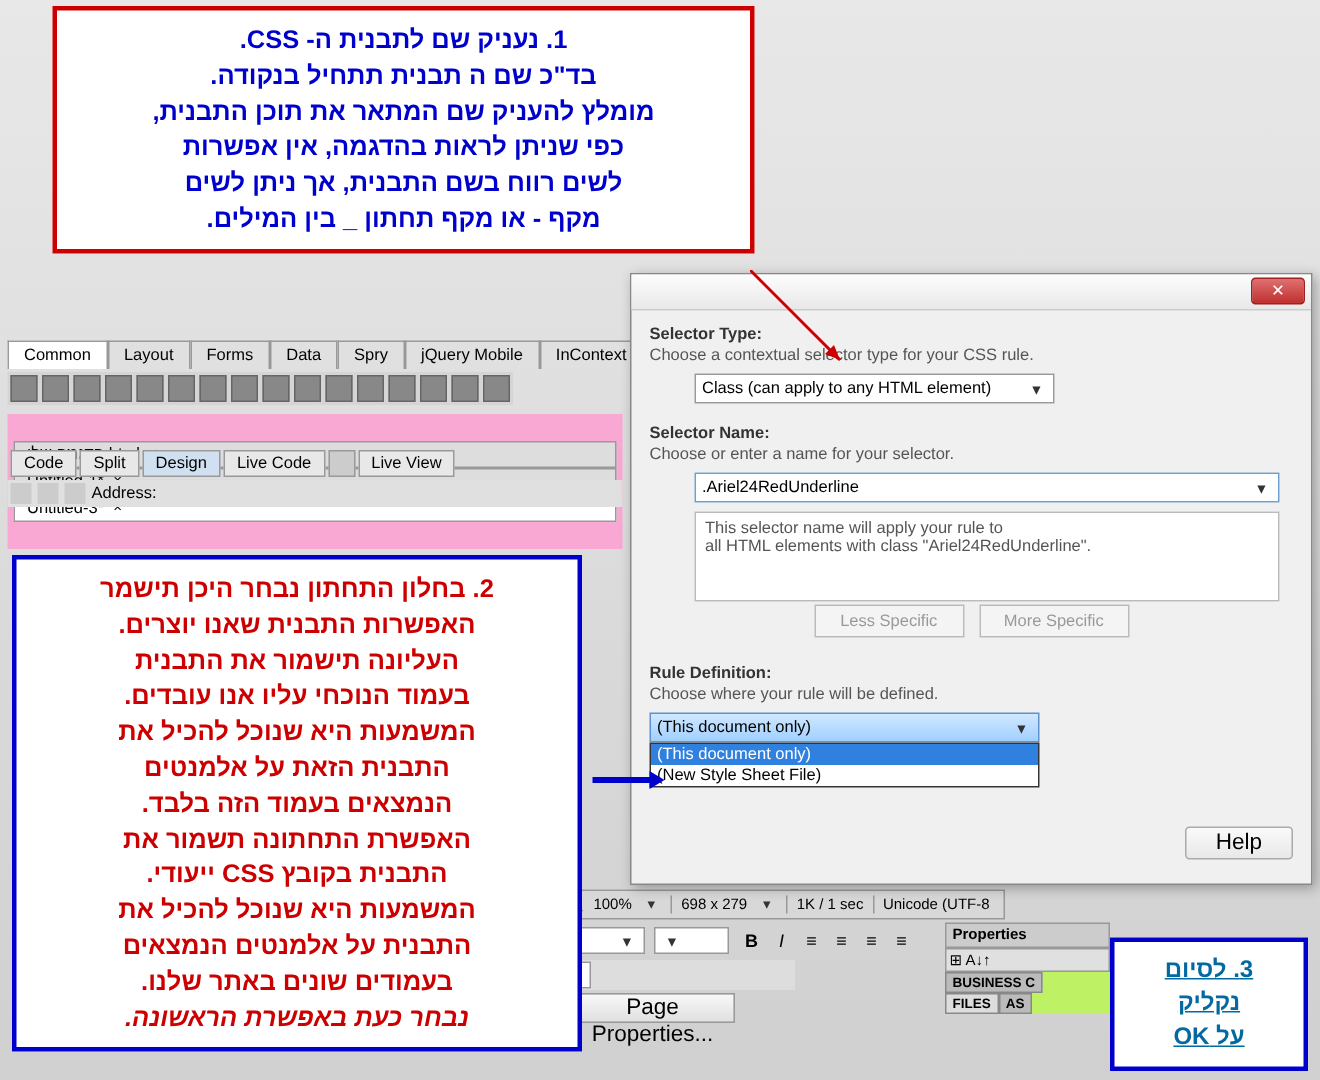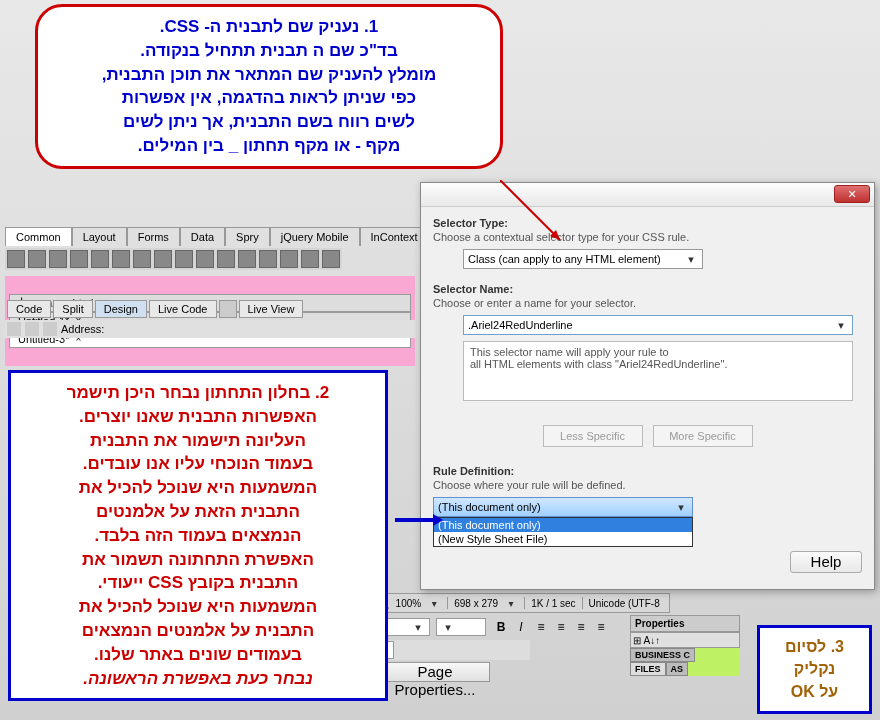--- a/index.html
+++ b/index.html
@@ -1,24 +1,24 @@
 <!DOCTYPE html>
 <html><head>
 <meta charset="utf-8">
 <style>
 * { box-sizing: border-box; margin: 0; padding: 0; }
 body { font-family: Tahoma, Arial, sans-serif; font-size: 11px; background: #fff; width: 880px; height: 720px; position: relative; overflow: hidden; }
 .main-bg { position: absolute; top: 0; left: 0; width: 880px; height: 720px; background: linear-gradient(#e8e8e8, #d0d0d0); }
 
 
 .annotation { position: absolute; border: 3px solid; padding: 8px 12px; font-size: 17px; font-weight: bold; text-align: center; direction: rtl; line-height: 1.4; background: #fff; z-index: 50; }
-.anno1 { top: 4px; left: 35px; width: 468px; border-color: #c00; color: #00c; border-radius: 27px; }
+.anno1 { top: 4px; left: 35px; width: 468px; border-color: #c00; color: #00c; }
 .anno2 { top: 370px; left: 8px; width: 380px; border-color: #00c; color: #c00; }
 .anno2 .italic { font-style: italic; }
-.anno3 { top: 625px; right: 8px; width: 115px; border-color: #00c; color: #a16207; font-size: 16px; }
+.anno3 { top: 625px; right: 8px; width: 132px; border-color: #00c; color: #0369a1; font-size: 16px; text-decoration: underline; }
 
 
 .arrow-red { position: absolute; top: 180px; left: 500px; width: 70px; height: 70px; z-index: 45; }
 .arrow-blue { position: absolute; top: 518px; left: 395px; width: 40px; height: 4px; background: #00c; z-index: 45; }
 .arrow-blue::after { content: ''; position: absolute; right: -8px; top: -4px; border-left: 10px solid #00c; border-top: 6px solid transparent; border-bottom: 6px solid transparent; }
 
 
 .app-tabs { position: absolute; top: 227px; left: 5px; display: flex; gap: 0; }
 .app-tab { background: #e0e0e0; border: 1px solid #999; border-bottom: none; padding: 3px 10px; font-size: 11px; }
 .app-tab.active { background: #fff; }
@@ -40,21 +40,21 @@
 
 
 .dialog { position: absolute; top: 182px; left: 420px; width: 455px; height: 408px; background: #f0f0f0; border: 1px solid #888; z-index: 30; box-shadow: 2px 2px 8px rgba(0,0,0,0.3); }
 .dialog-titlebar { height: 24px; background: linear-gradient(#fdfdfd, #e8e8e8); border-bottom: 1px solid #ccc; position: relative; }
 .dialog-close { position: absolute; right: 4px; top: 2px; width: 36px; height: 18px; background: linear-gradient(#e07070, #c03030); border: 1px solid #a02020; border-radius: 3px; color: #fff; text-align: center; font-size: 11px; line-height: 16px; }
 .dialog-body { padding: 10px 12px; position: relative; height: 380px; }
 .dlg-label { font-size: 11px; font-weight: bold; color: #333; margin-bottom: 2px; }
 .dlg-sub { font-size: 11px; color: #555; margin-bottom: 6px; }
 .dlg-select { width: 240px; height: 20px; border: 1px solid #999; background: #fff; font-size: 11px; padding: 1px 4px; margin-left: 30px; margin-bottom: 14px; display: flex; align-items: center; justify-content: space-between; }
 .dlg-input { width: 390px; height: 20px; border: 1px solid #70a0d0; background: #fff; font-size: 11px; padding: 1px 4px; margin-left: 30px; margin-bottom: 6px; display: flex; align-items: center; justify-content: space-between; }
-.dlg-textarea { width: 390px; height: 60px; border: 1px solid #bbb; background: #fff; font-size: 11px; padding: 4px 6px; margin-left: 30px; margin-bottom: 24px; color: #555; }
+.dlg-textarea { width: 390px; height: 60px; border: 1px solid #bbb; background: #fff; font-size: 11px; padding: 4px 6px; margin-left: 30px; margin-bottom: 2px; color: #555; }
 .dlg-spec-btns { display: flex; gap: 10px; justify-content: center; margin-bottom: 18px; }
 .dlg-spec-btn { width: 100px; height: 22px; border: 1px solid #bbb; background: #f4f4f4; color: #999; font-size: 11px; text-align: center; line-height: 20px; }
 .dlg-select2 { width: 260px; height: 20px; border: 1px solid #6090d0; background: linear-gradient(#d0e8ff, #a0d0ff); font-size: 11px; padding: 1px 4px; margin-bottom: 0; display: flex; align-items: center; justify-content: space-between; }
 .dropdown-list { width: 260px; border: 1px solid #333; background: #fff; }
 .dd-opt { padding: 1px 4px; font-size: 11px; }
 .dd-opt.sel { background: #3080e0; color: #fff; }
 
 .dlg-right-btns { position: absolute; top: 8px; right: 12px; display: flex; flex-direction: column; gap: 6px; }
 .dlg-btn { width: 72px; height: 22px; border: 1px solid #8aa; background: linear-gradient(#fafcff, #e0ecf8); border-radius: 3px; text-align: center; line-height: 20px; font-size: 11px; }
 .dlg-btn.ok { border: 1px solid #5090d0; box-shadow: 0 0 3px #70b0ff; }

